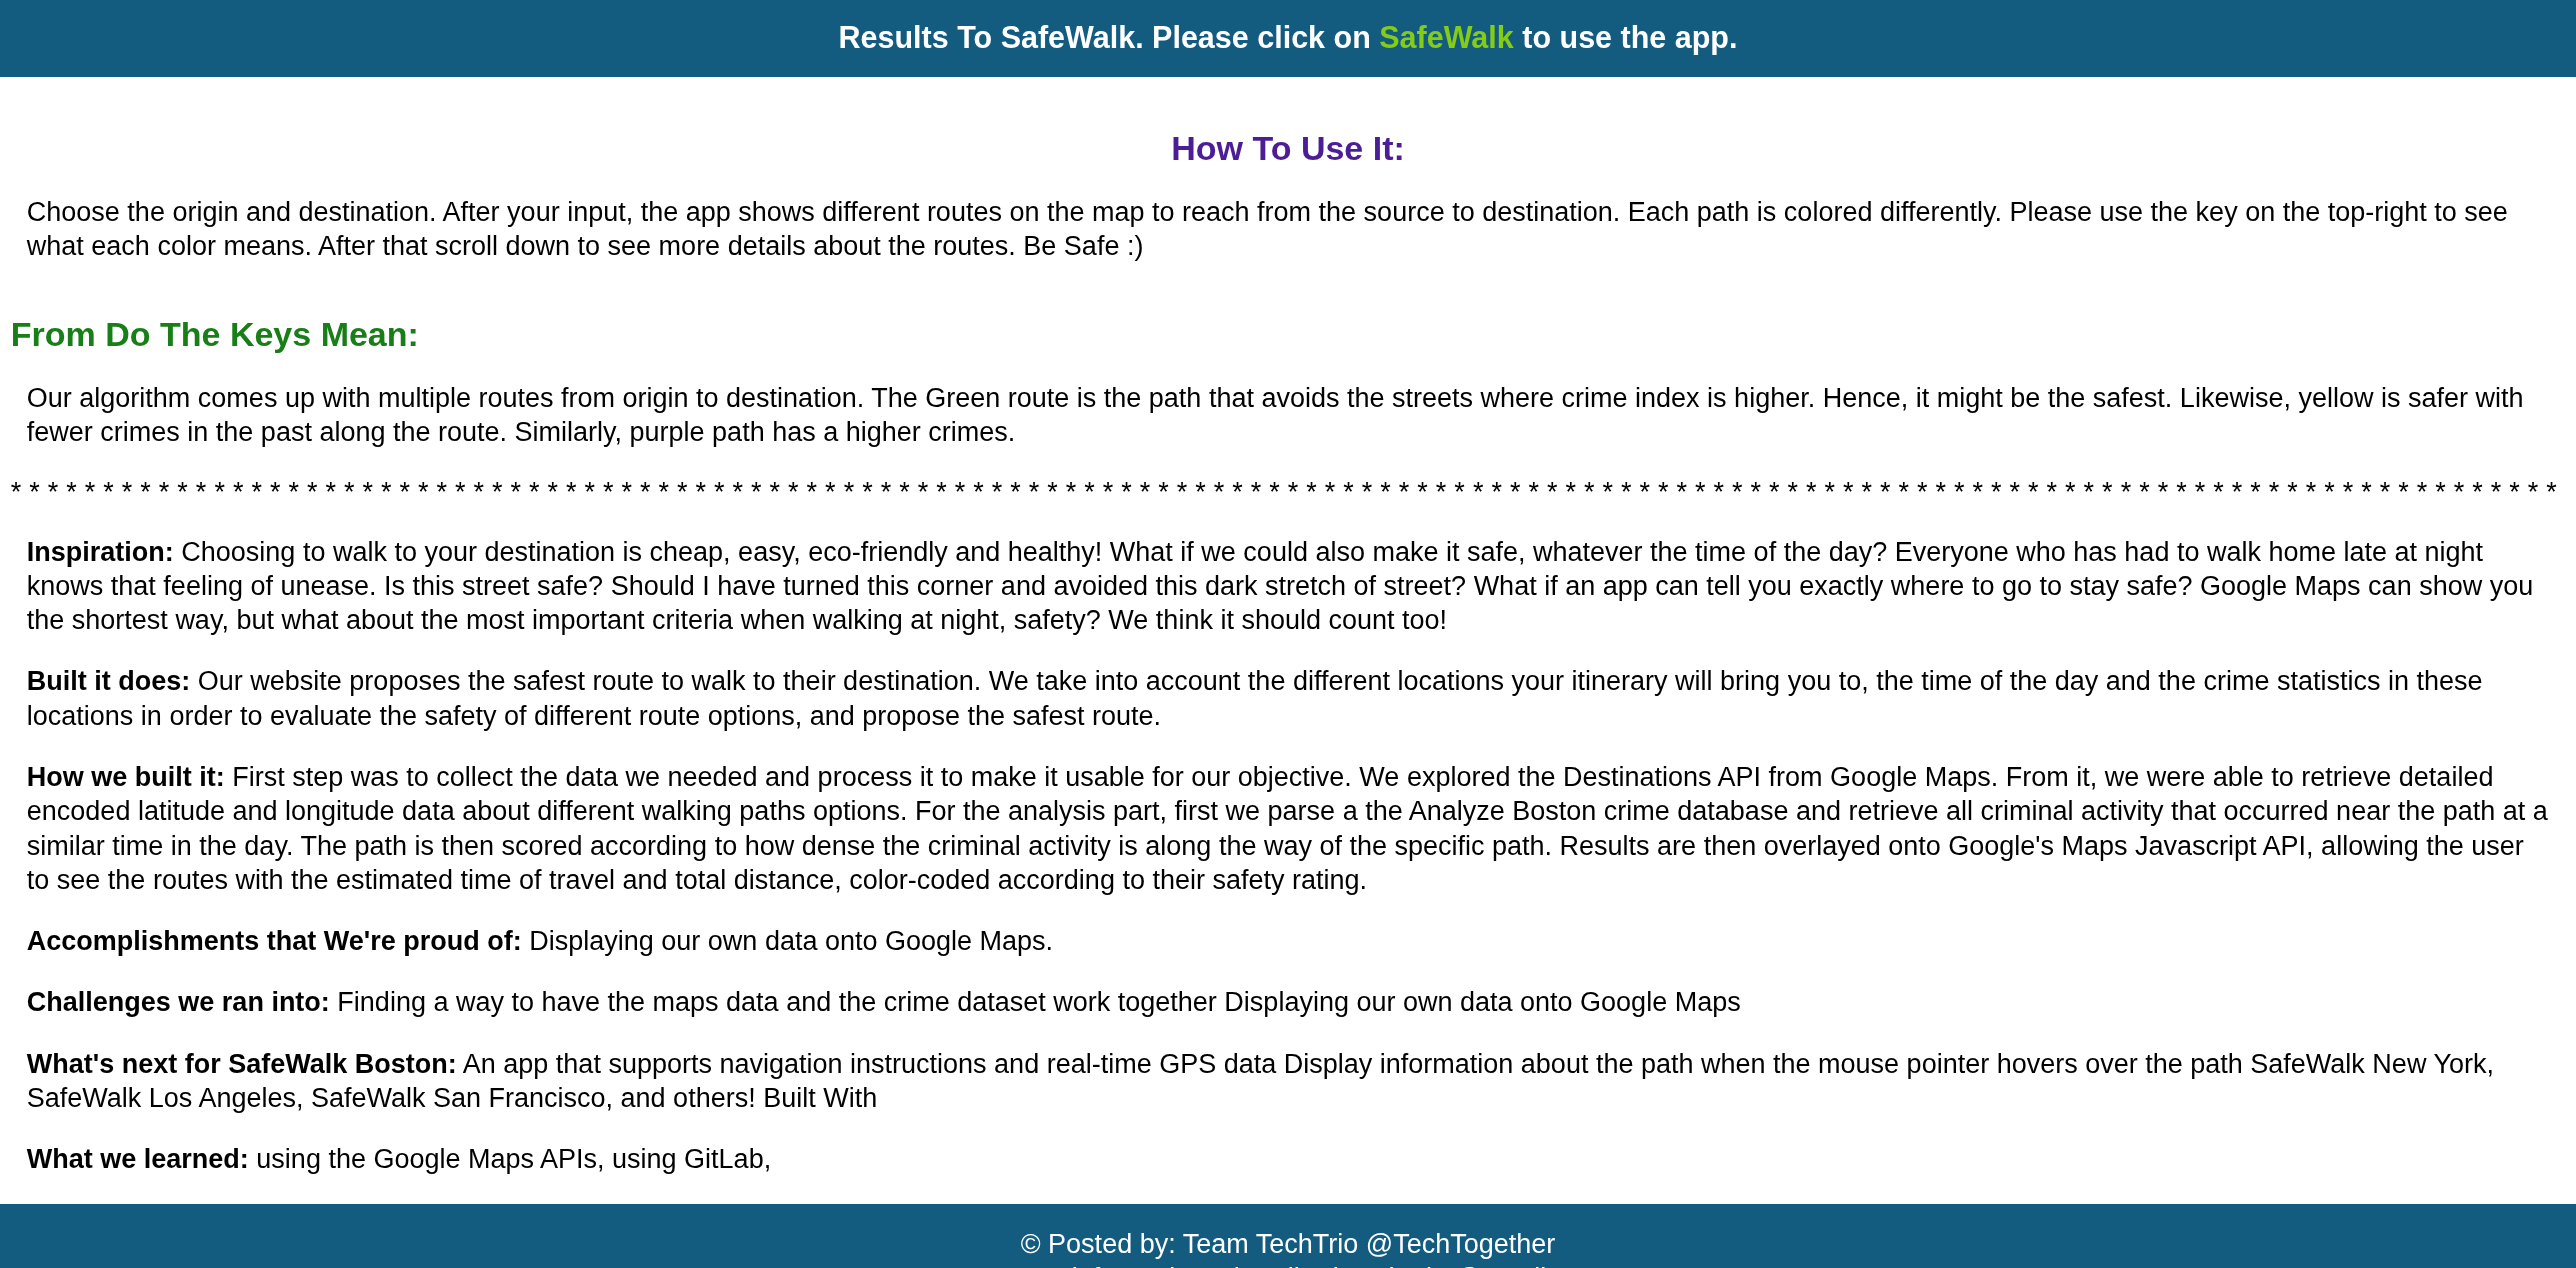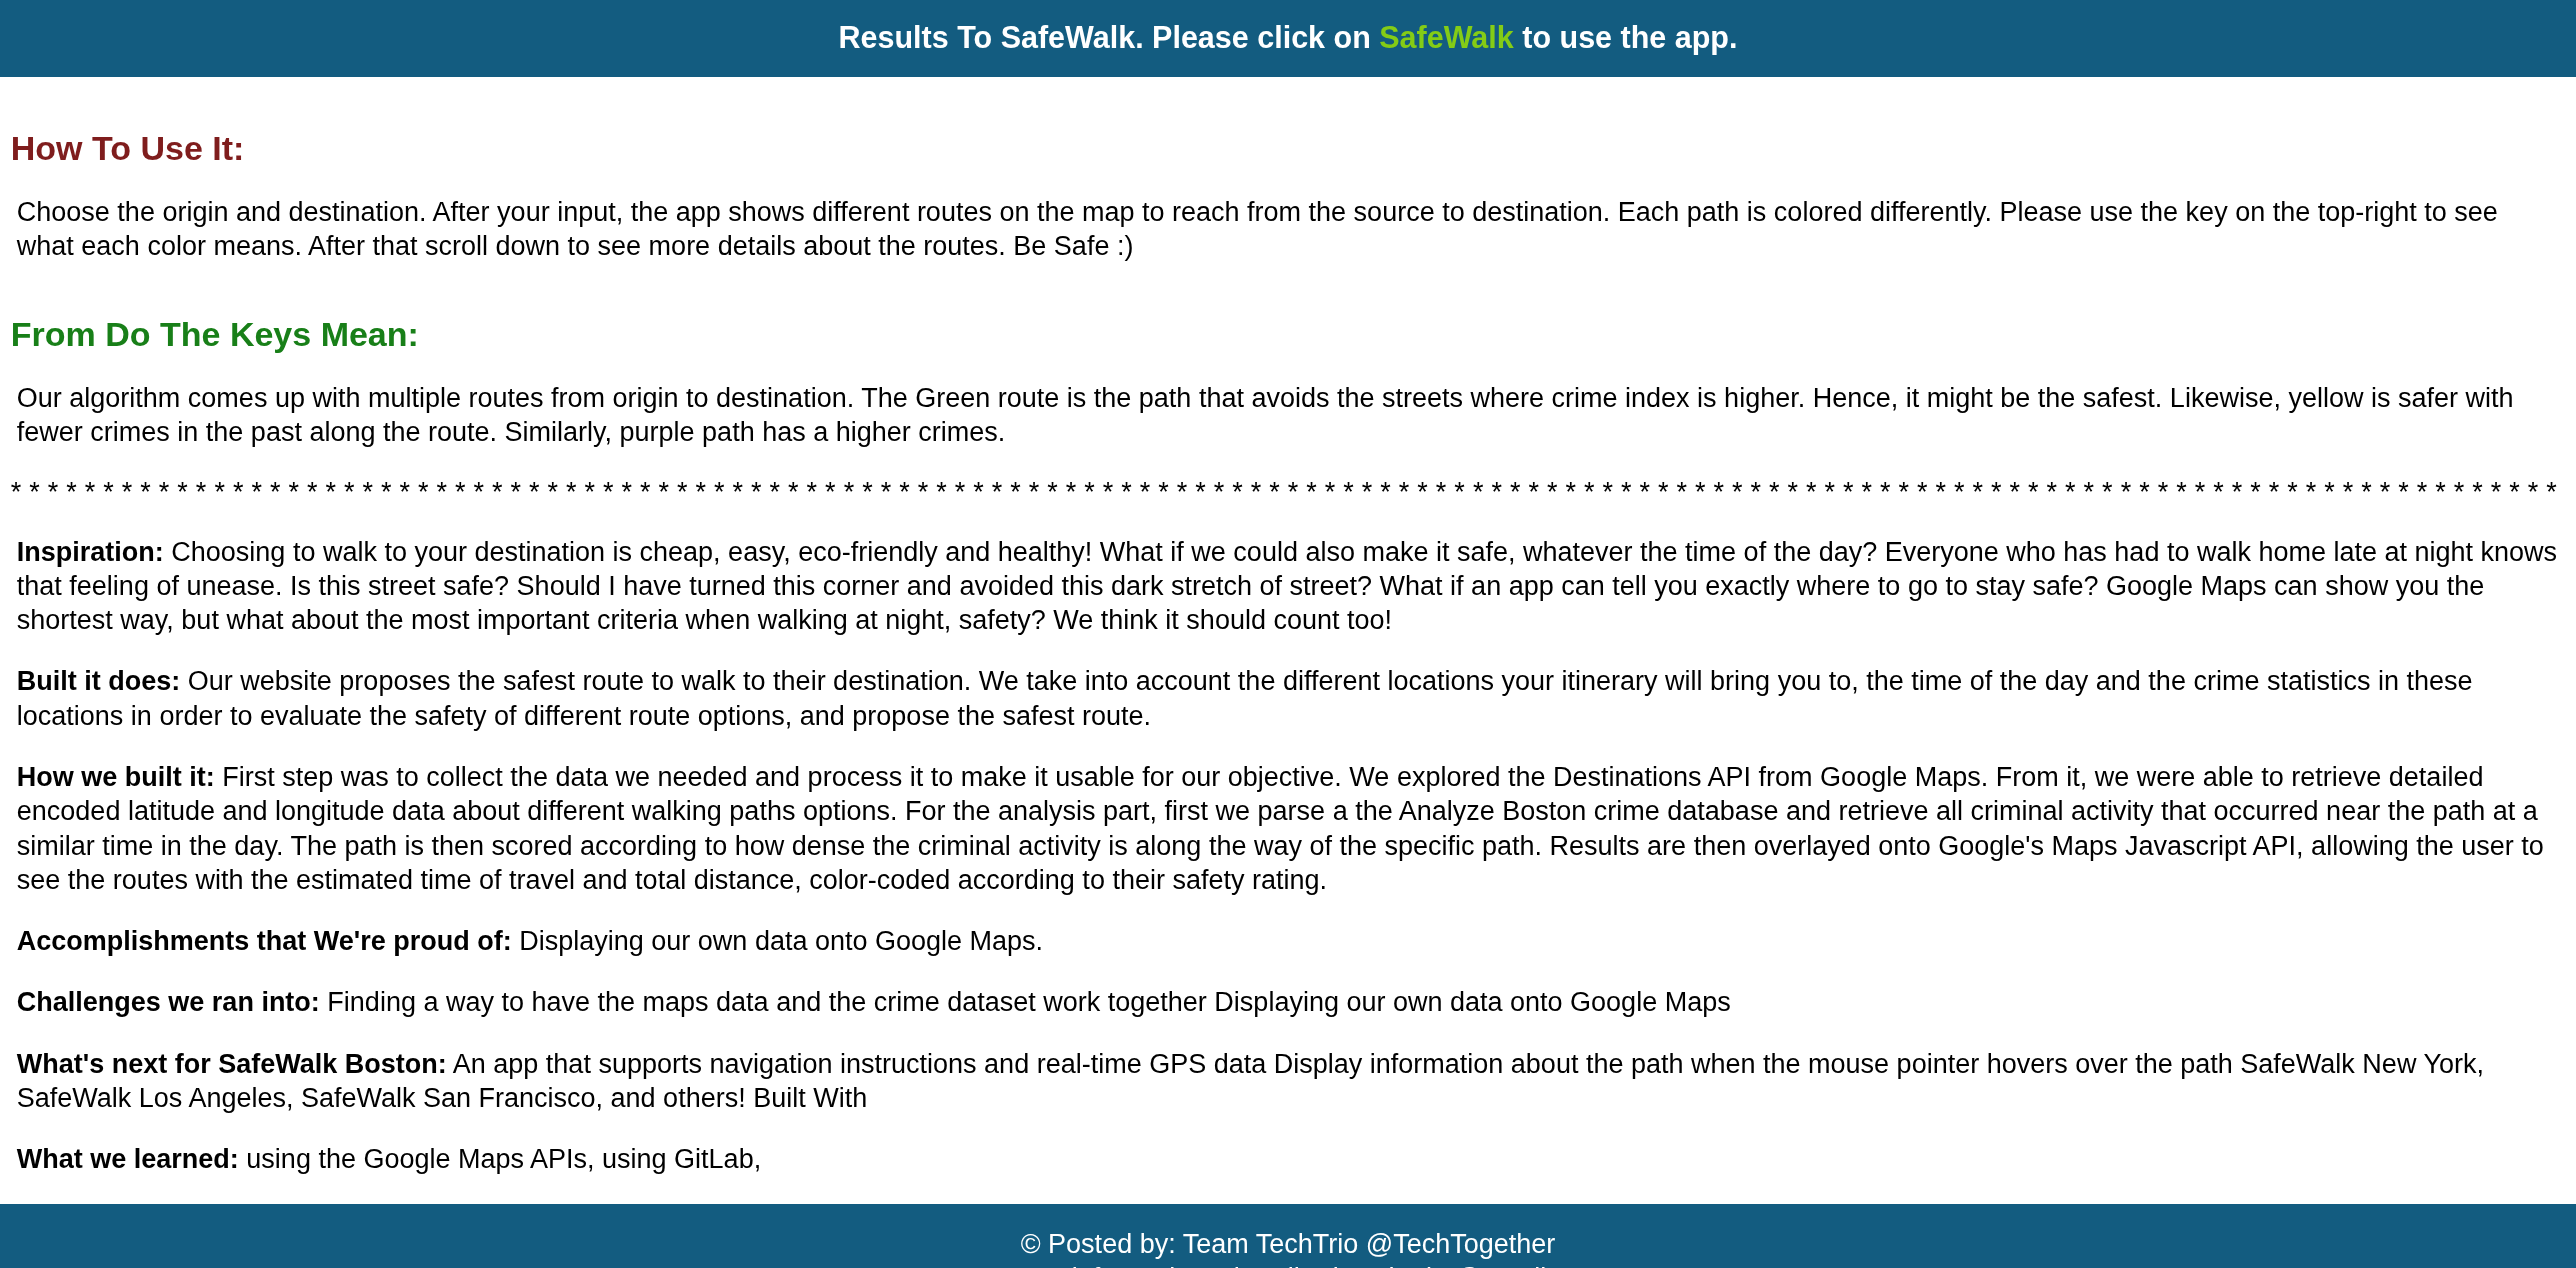--- a/index.html
+++ b/index.html
@@ -29,26 +29,26 @@
   .content {
     flex: 1 1 auto;
     padding: 0 10.8px;
     box-sizing: border-box;
   }
   h3.section-heading {
     font-size: 34px;
     font-weight: bold;
     margin: 52px 0 27px 0;
   }
-  h3.cyan { color: #7f1d1d; }
+  h3.cyan { color: #4c1d95; text-align: center; }
   h3.green { color: #187F18; }
   p.body-text {
     font-size: 27px;
     line-height: 1.27;
-    margin: 27px 6px;
+    margin: 27px 16px;
   }
   .divider {
     font-size: 27px;
     letter-spacing: 8px;
     white-space: nowrap;
     overflow: hidden;
     width: 100%;
     margin: 27px 0 23px 0;
   }
   .footer {

